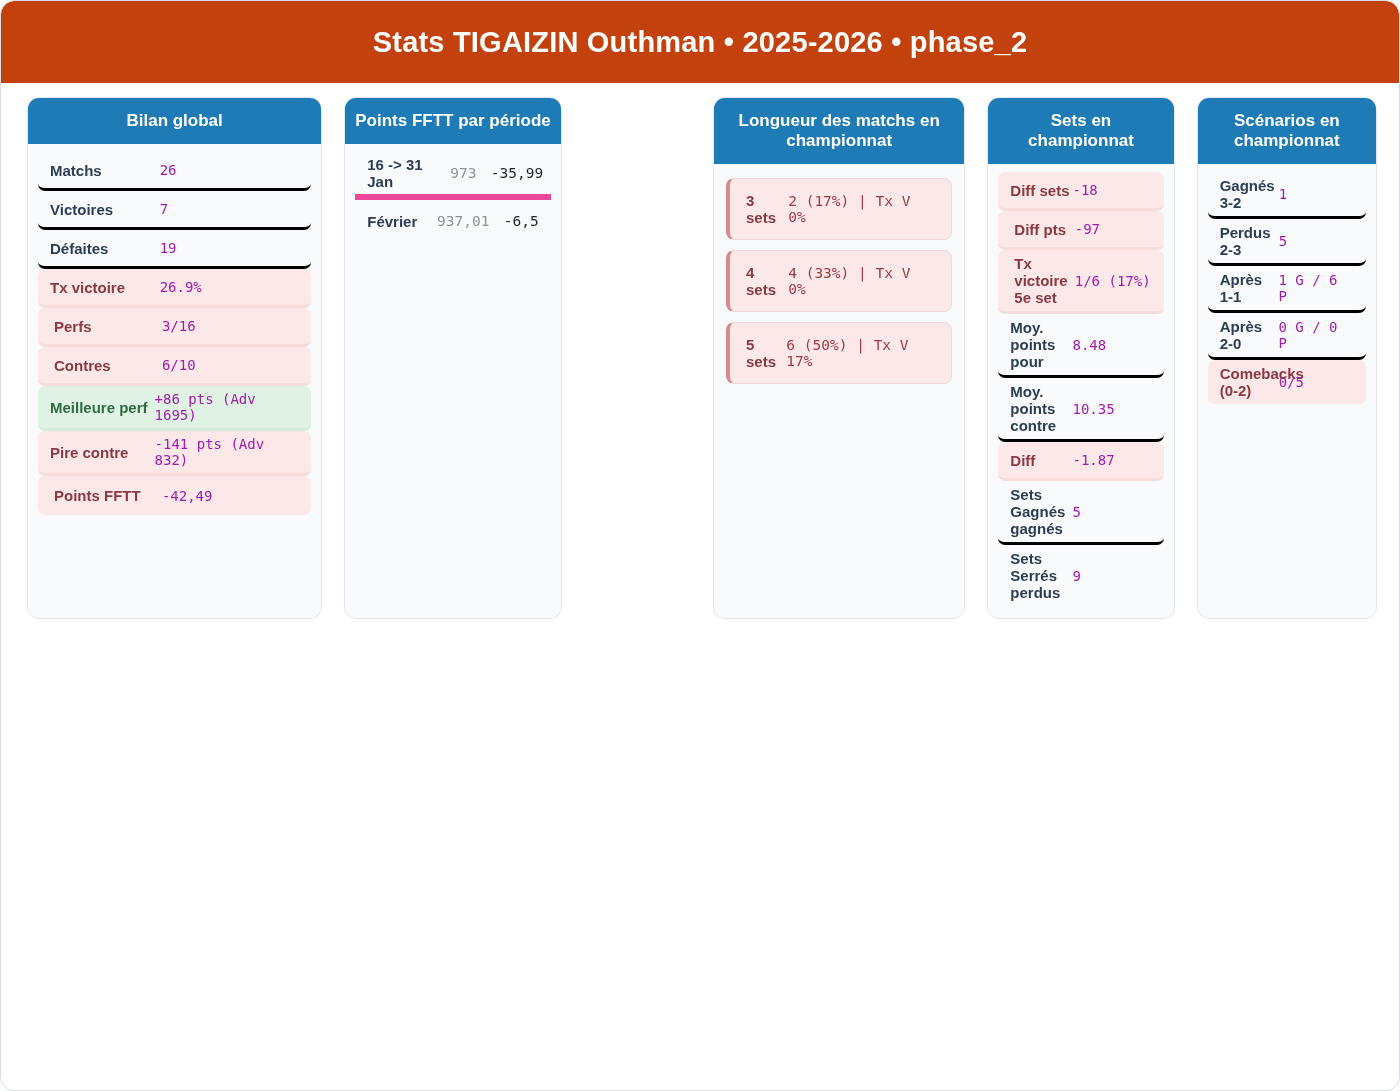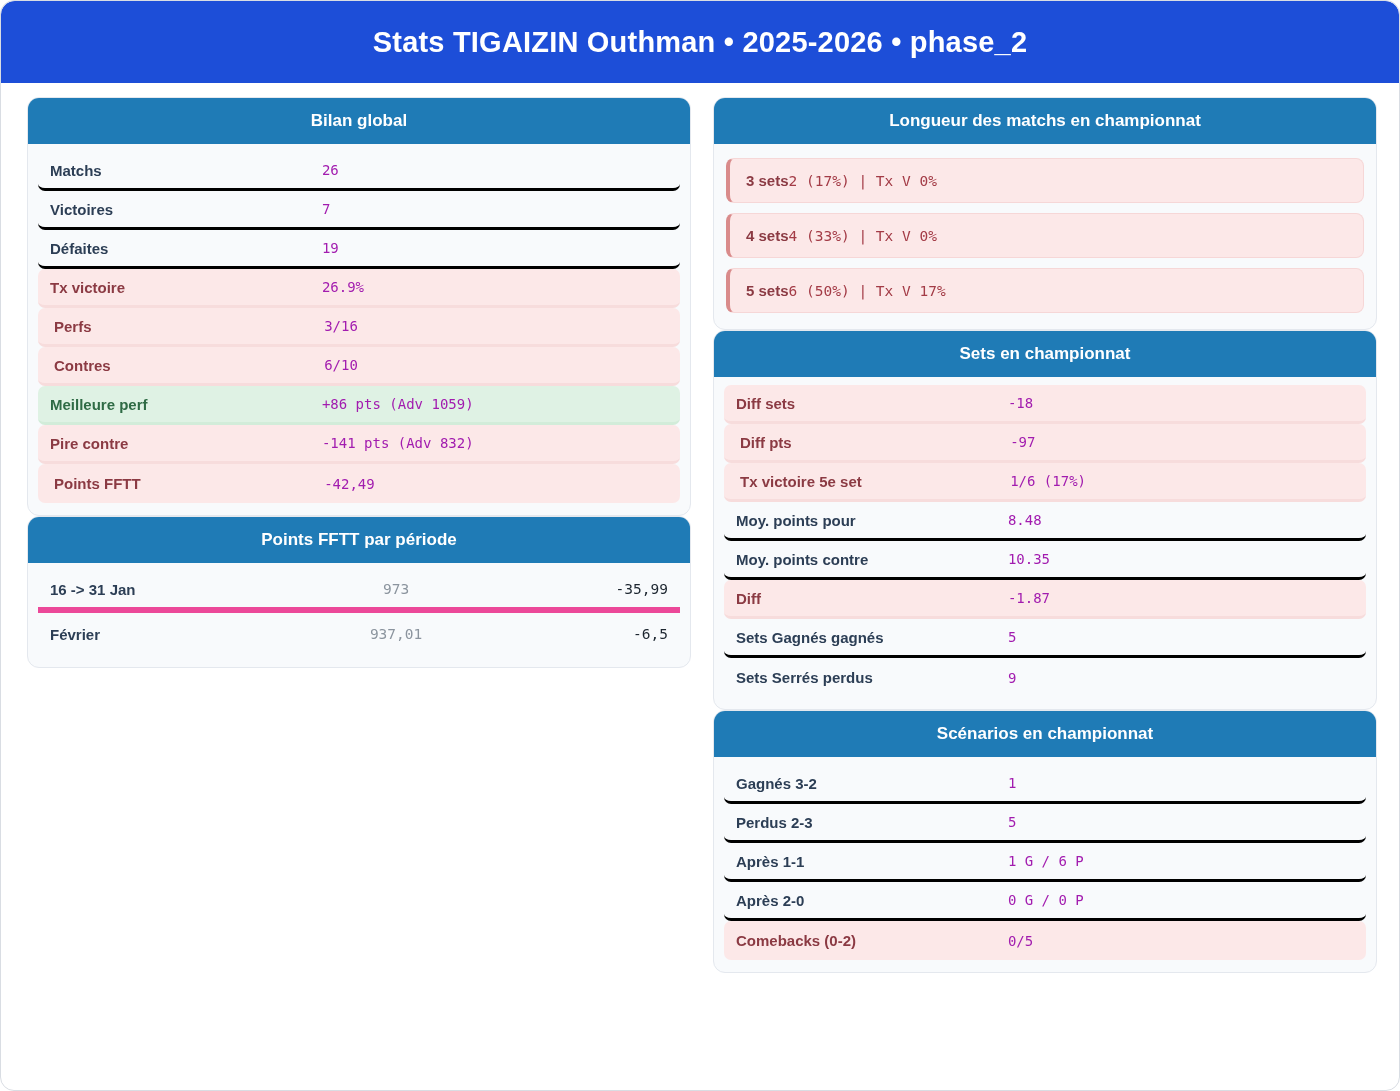--- a/index.html
+++ b/index.html
@@ -13,41 +13,41 @@
   .page {
     width: 1400px;
     height: 1091px;
     background: #ffffff;
     border: 1px solid #d9dde3;
     border-radius: 14px;
     overflow: hidden;
     position: relative;
   }
   .title-bar {
-    background: #1d4ed8;
+    background: #c2410c;
     color: #ffffff;
     height: 82px;
     display: flex;
     align-items: center;
     justify-content: center;
     border-top-left-radius: 14px;
     border-top-right-radius: 14px;
   }
   .title-bar h1 {
     margin: 0;
     font-size: 29px;
     font-weight: bold;
     letter-spacing: 0.2px;
   }
   .content {
     display: flex;
     gap: 22px;
     padding: 14px 22px 22px 26px;
   }
-  .col { display: flex; flex-direction: column; }
+  .col { display: flex; flex-direction: row; gap: 22px; }
   .col-left { width: 666px; }
   .col-right { width: 666px; }
 
   .card {
     background: #f8fafc;
     border: 1px solid #e4e8ee;
     border-radius: 12px;
     overflow: hidden;
   }
   .card-header {
@@ -161,21 +161,21 @@
           <div class="row neg">
             <span class="label">Perfs</span>
             <span class="value">3/16</span>
           </div>
           <div class="row neg">
             <span class="label">Contres</span>
             <span class="value">6/10</span>
           </div>
           <div class="row pos">
             <span class="label">Meilleure perf</span>
-            <span class="value">+86 pts (Adv 1059)</span>
+            <span class="value">+86 pts (Adv 1695)</span>
           </div>
           <div class="row neg">
             <span class="label">Pire contre</span>
             <span class="value">-141 pts (Adv 832)</span>
           </div>
           <div class="row neg">
             <span class="label">Points FFTT</span>
             <span class="value">-42,49</span>
           </div>
         </div>

